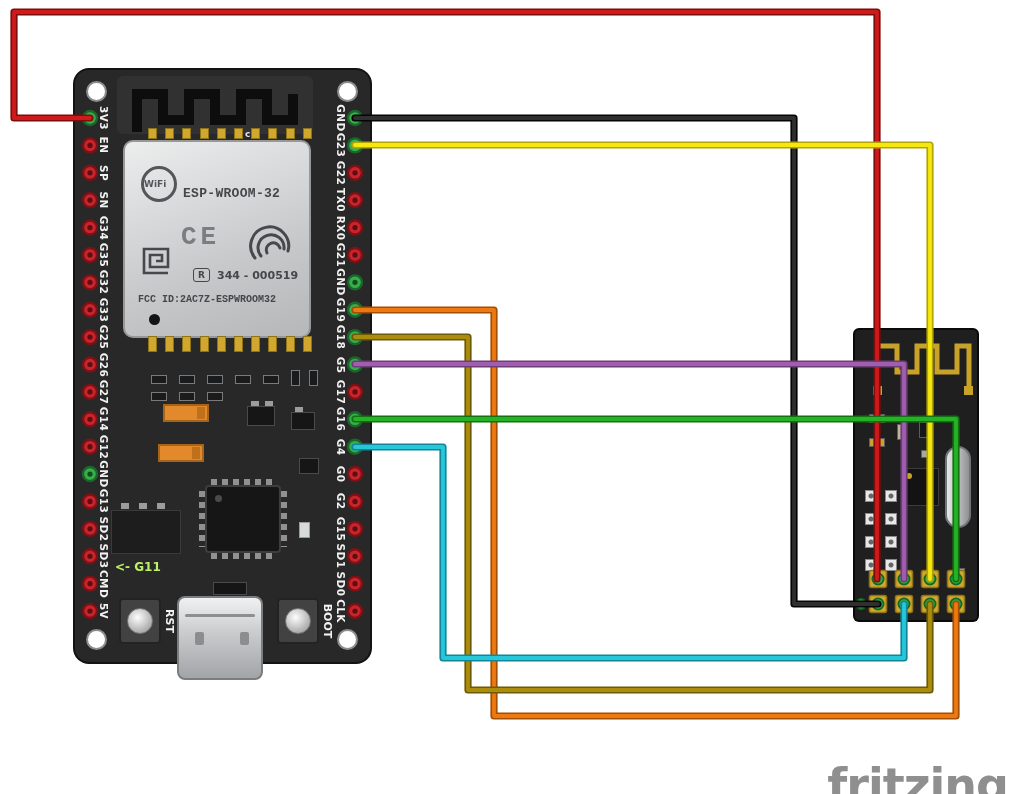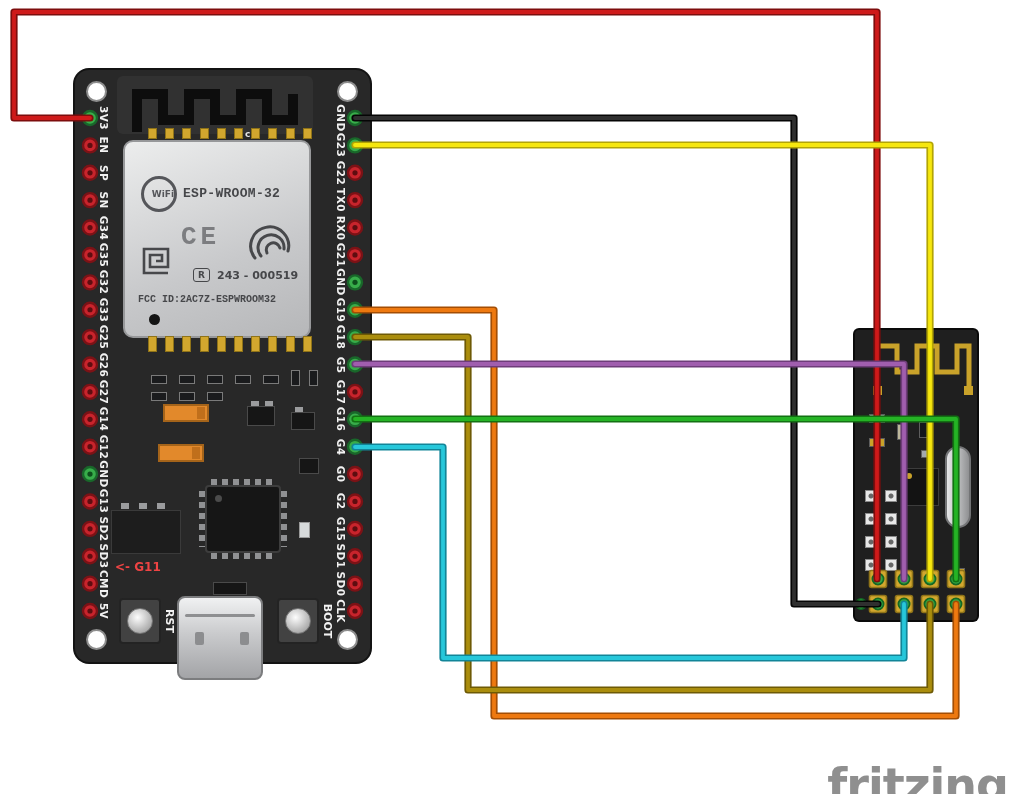--- a/index.html
+++ b/index.html
@@ -14,22 +14,22 @@
   .pinlabel{position:absolute;transform:translate(-50%,-50%) rotate(90deg);
     font:700 10.5px "DejaVu Sans",sans-serif;color:#f2f2f2;white-space:nowrap;letter-spacing:.4px}
   .vlabel{position:absolute;transform:translate(-50%,-50%) rotate(90deg);
     font:700 11px "DejaVu Sans",sans-serif;color:#f2f2f2;white-space:nowrap}
   .antlabel{position:absolute;left:170px;top:59px;font:700 9px "DejaVu Sans",sans-serif;color:#e6e6e6}
 
   
   #shield{position:absolute;left:48px;top:70px;width:188px;height:198px;border-radius:10px;
     background:linear-gradient(160deg,#eceded,#c8c9cb 60%,#b6b7b9);border:2px solid #97989a}
   .shieldtxt{position:absolute;color:#46474a;font-family:Liberation Mono, monospace}
-  #wifi-ring{position:absolute;left:16px;top:34px;width:36px;height:36px;border:3px solid #55565a;border-radius:50%;
-    display:flex;align-items:center;justify-content:flex-end;font:800 9px "DejaVu Sans",sans-serif;color:#55565a}
+  #wifi-ring{position:absolute;left:16px;top:24px;width:36px;height:36px;border:3px solid #55565a;border-radius:50%;
+    display:flex;align-items:center;justify-content:flex-start;font:800 9px "DejaVu Sans",sans-serif;color:#55565a}
   #model-text{left:58px;top:44px;font-weight:700;font-size:13px;letter-spacing:.3px}
   #ce-text{left:56px;top:80px;font-weight:600;font-size:26px;letter-spacing:4px;color:#7c7d80}
   #cert-row{left:68px;top:126px;display:flex;align-items:center}
   #r-box{width:17px;height:14px;border:1.5px solid #46474a;border-radius:3px;font:700 9px "DejaVu Sans",sans-serif;
     color:#46474a;display:flex;align-items:center;justify-content:center}
   #cert-num{font:700 11px "DejaVu Sans",sans-serif;color:#46474a;margin-left:7px}
   #fcc-text{left:13px;top:152px;font-weight:700;font-size:10px}
   #shield-dot{position:absolute;left:24px;top:172px;width:11px;height:11px;border-radius:50%;background:#141414}
 
   
@@ -42,21 +42,21 @@
   .chipfin-h{position:absolute;height:6px;background:repeating-linear-gradient(90deg,#909193 0 6px,transparent 6px 11px)}
   .chipfin-v{position:absolute;width:6px;background:repeating-linear-gradient(180deg,#909193 0 6px,transparent 6px 11px)}
   #regulator{position:absolute;left:36px;top:440px;width:70px;height:44px;background:#1d1d1d;border:1px solid #3a3a3a}
   .btn{position:absolute;width:42px;height:46px;background:#424242;border:2px solid #232323;border-radius:4px}
   .btncap{position:absolute;left:6px;top:8px;width:26px;height:26px;border-radius:50%;border:1px solid #777;
     background:radial-gradient(circle at 40% 35%,#fdfdfd,#b9b9b9 60%,#8e8e8e)}
   #usb{position:absolute;left:102px;top:526px;width:86px;height:84px;border-radius:8px;border:2px solid #7c7d7f;
     background:linear-gradient(180deg,#f0f1f2,#c9cacc 45%,#a3a4a7)}
   #usb .seam{position:absolute;left:6px;top:16px;width:70px;height:3px;background:#8e8f91;border-radius:2px}
   #usb .dimple{position:absolute;top:34px;width:9px;height:13px;background:#8c8d8f;border-radius:2px}
-  #g11-label{position:absolute;left:40px;top:490px;font:700 12px "DejaVu Sans",sans-serif;color:#ef4444}
+  #g11-label{position:absolute;left:40px;top:490px;font:700 12px "DejaVu Sans",sans-serif;color:#bef264}
 
   
   #nrf-board{position:absolute;left:855px;top:330px;width:122px;height:290px;background:#1f1f1f;
     border-radius:4px;box-shadow:0 0 0 2px #0a0a0a}
   #nrf-ic{position:absolute;left:46px;top:138px;width:38px;height:38px;background:#131313;border:1px solid #3c3c3c}
   #nrf-ic-dot{position:absolute;left:4px;top:4px;width:6px;height:6px;border-radius:50%;background:#c9a22a}
   #crystal{position:absolute;left:90px;top:116px;width:26px;height:82px;border-radius:13px;border:2px solid #737476;
     background:linear-gradient(90deg,#e7e8e9,#b9babc 55%,#8f9092)}
   .nrf-smd{position:absolute;border:1px solid #5e5e5e}
   .nrf-pad{position:absolute;width:12px;height:12px;border:1px solid #8a8a8a;
@@ -94,21 +94,21 @@
         <path d="M 8 38 A 19 19 0 1 1 41 31" fill="none" stroke="#47484b" stroke-width="3" stroke-linecap="round"></path>
         <path d="M 14 36 A 13 13 0 1 1 37 29" fill="none" stroke="#47484b" stroke-width="3" stroke-linecap="round"></path>
         <path d="M 20 33 A 7 7 0 1 1 33 28" fill="none" stroke="#47484b" stroke-width="3" stroke-linecap="round"></path>
       </svg>
       <svg class="abs" style="left:16px;top:104px" width="30" height="30">
         <path d="M 27 27 H 3 V 3 H 27 V 21 H 9 V 9 H 21 V 15 H 15" fill="none" stroke="#47484b" stroke-width="2.6"></path>
       </svg>
 
       <div class="abs" id="cert-row">
         <div id="r-box">R</div>
-        <span id="cert-num">243 - 000519</span>
+        <span id="cert-num">344 - 000519</span>
       </div>
       <div class="shieldtxt" id="fcc-text">FCC ID:2AC7Z-ESPWROOM32</div>
       <div id="shield-dot"></div>
     </div>
 
     <div class="cap" style="left:88px;top:334px">
         <div class="band"></div>
       </div>
     <div class="cap" style="left:83px;top:374px">
         <div class="band"></div>

